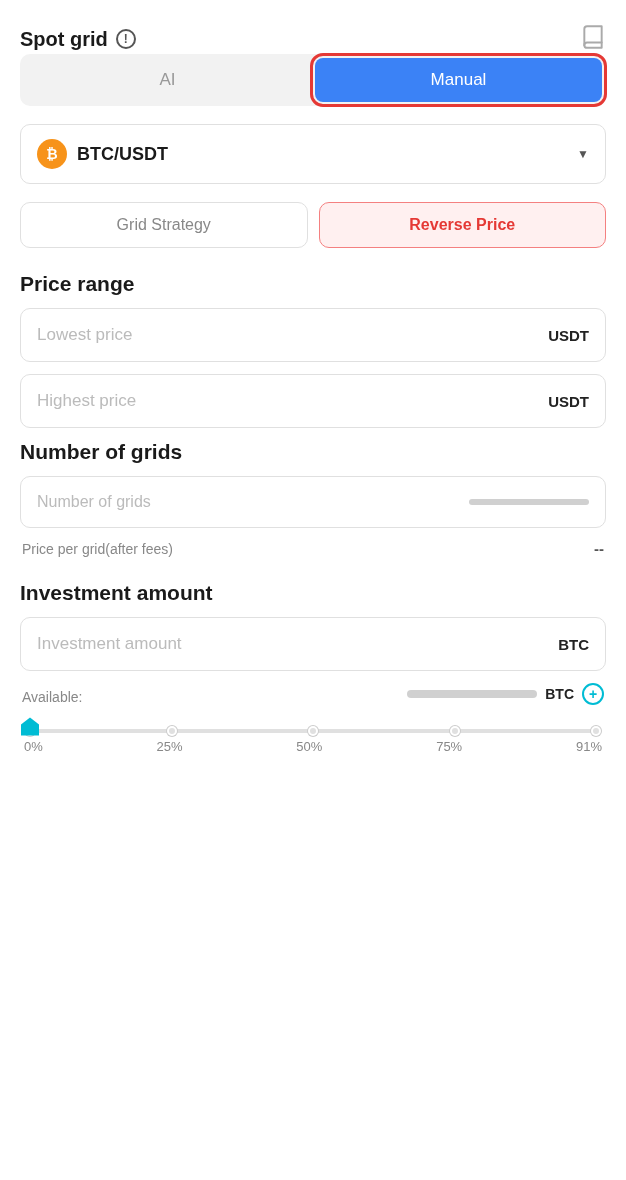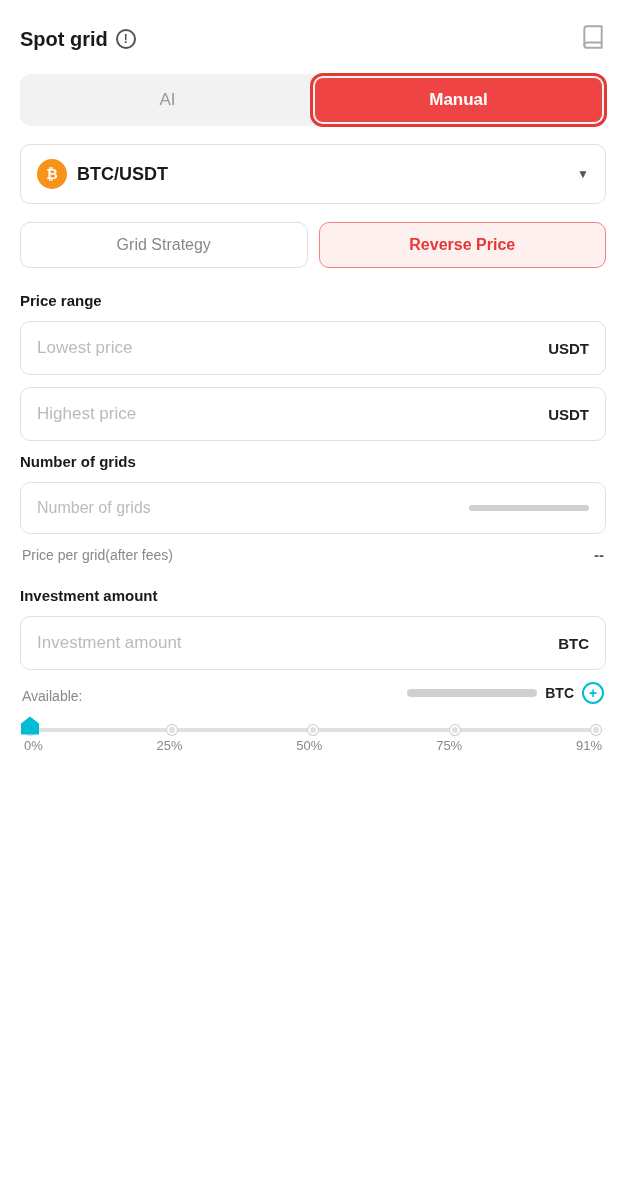--- a/index.html
+++ b/index.html
@@ -9,21 +9,20 @@
       width: 626px;
       min-height: 1180px;
       padding: 24px 20px;
       color: #1a1a1a;
     }
 
     .header {
       display: flex;
       align-items: center;
       justify-content: space-between;
-      margin-bottom: 20px;
     }
 
     .header-left {
       display: flex;
       align-items: center;
       gap: 8px;
       font-size: 20px;
       font-weight: 700;
     }
 
@@ -62,23 +61,23 @@
       border: none;
       border-radius: 8px;
       font-size: 17px;
       font-weight: 500;
       cursor: pointer;
       background: transparent;
       color: #999;
     }
 
     .mode-btn.active {
-      background: #ef4444;
+      background: #3b82f6;
       color: #ffffff;
-      font-weight: 700;
+      font-weight: 400;
       outline: 3px solid #e53935;
       outline-offset: 2px;
     }
 
     
     .pair-selector {
       display: flex;
       align-items: center;
       justify-content: space-between;
       border: 1.5px solid #e0e0e0;
@@ -139,21 +138,21 @@
 
     .strategy-btn.reverse {
       border: 1.5px solid #f48080;
       background: #fff0f0;
       color: #e53935;
       font-weight: 600;
     }
 
     
     .section-label {
-      font-size: 15px;
+      font-size: 21px;
       font-weight: 700;
       margin-bottom: 12px;
     }
 
     .input-field {
       display: flex;
       align-items: center;
       justify-content: space-between;
       border: 1.5px solid #e0e0e0;
       border-radius: 10px;

